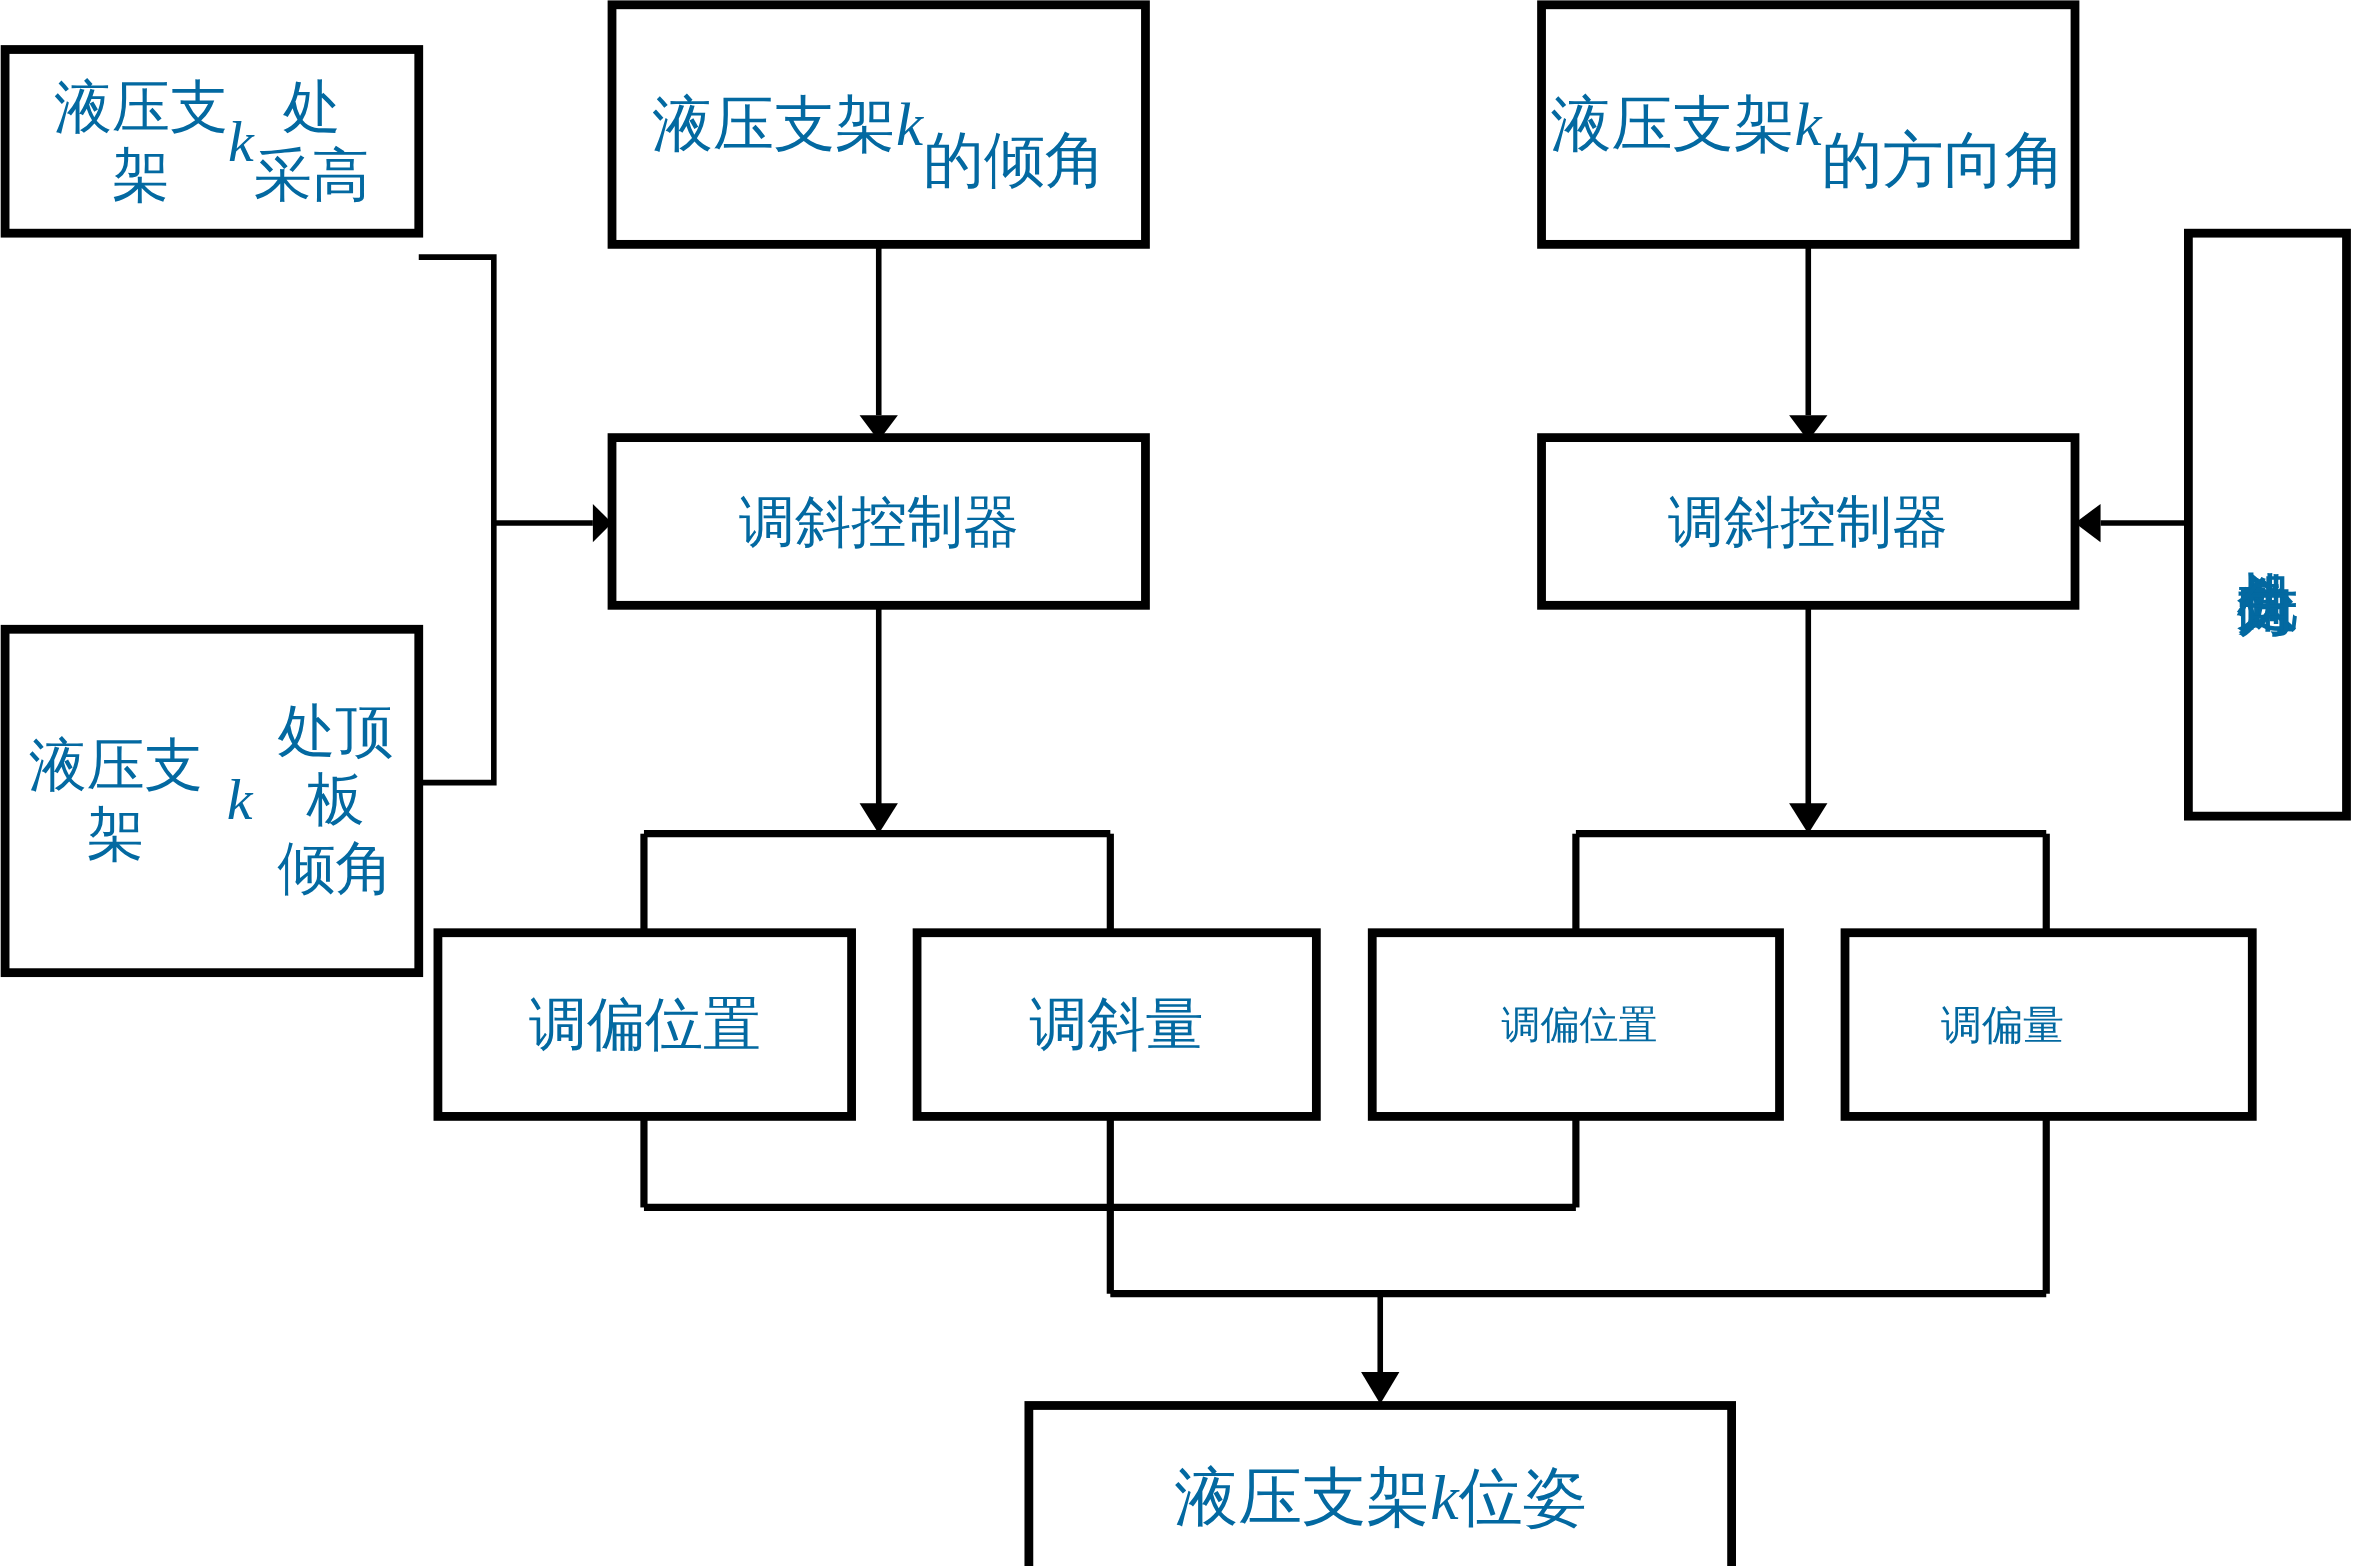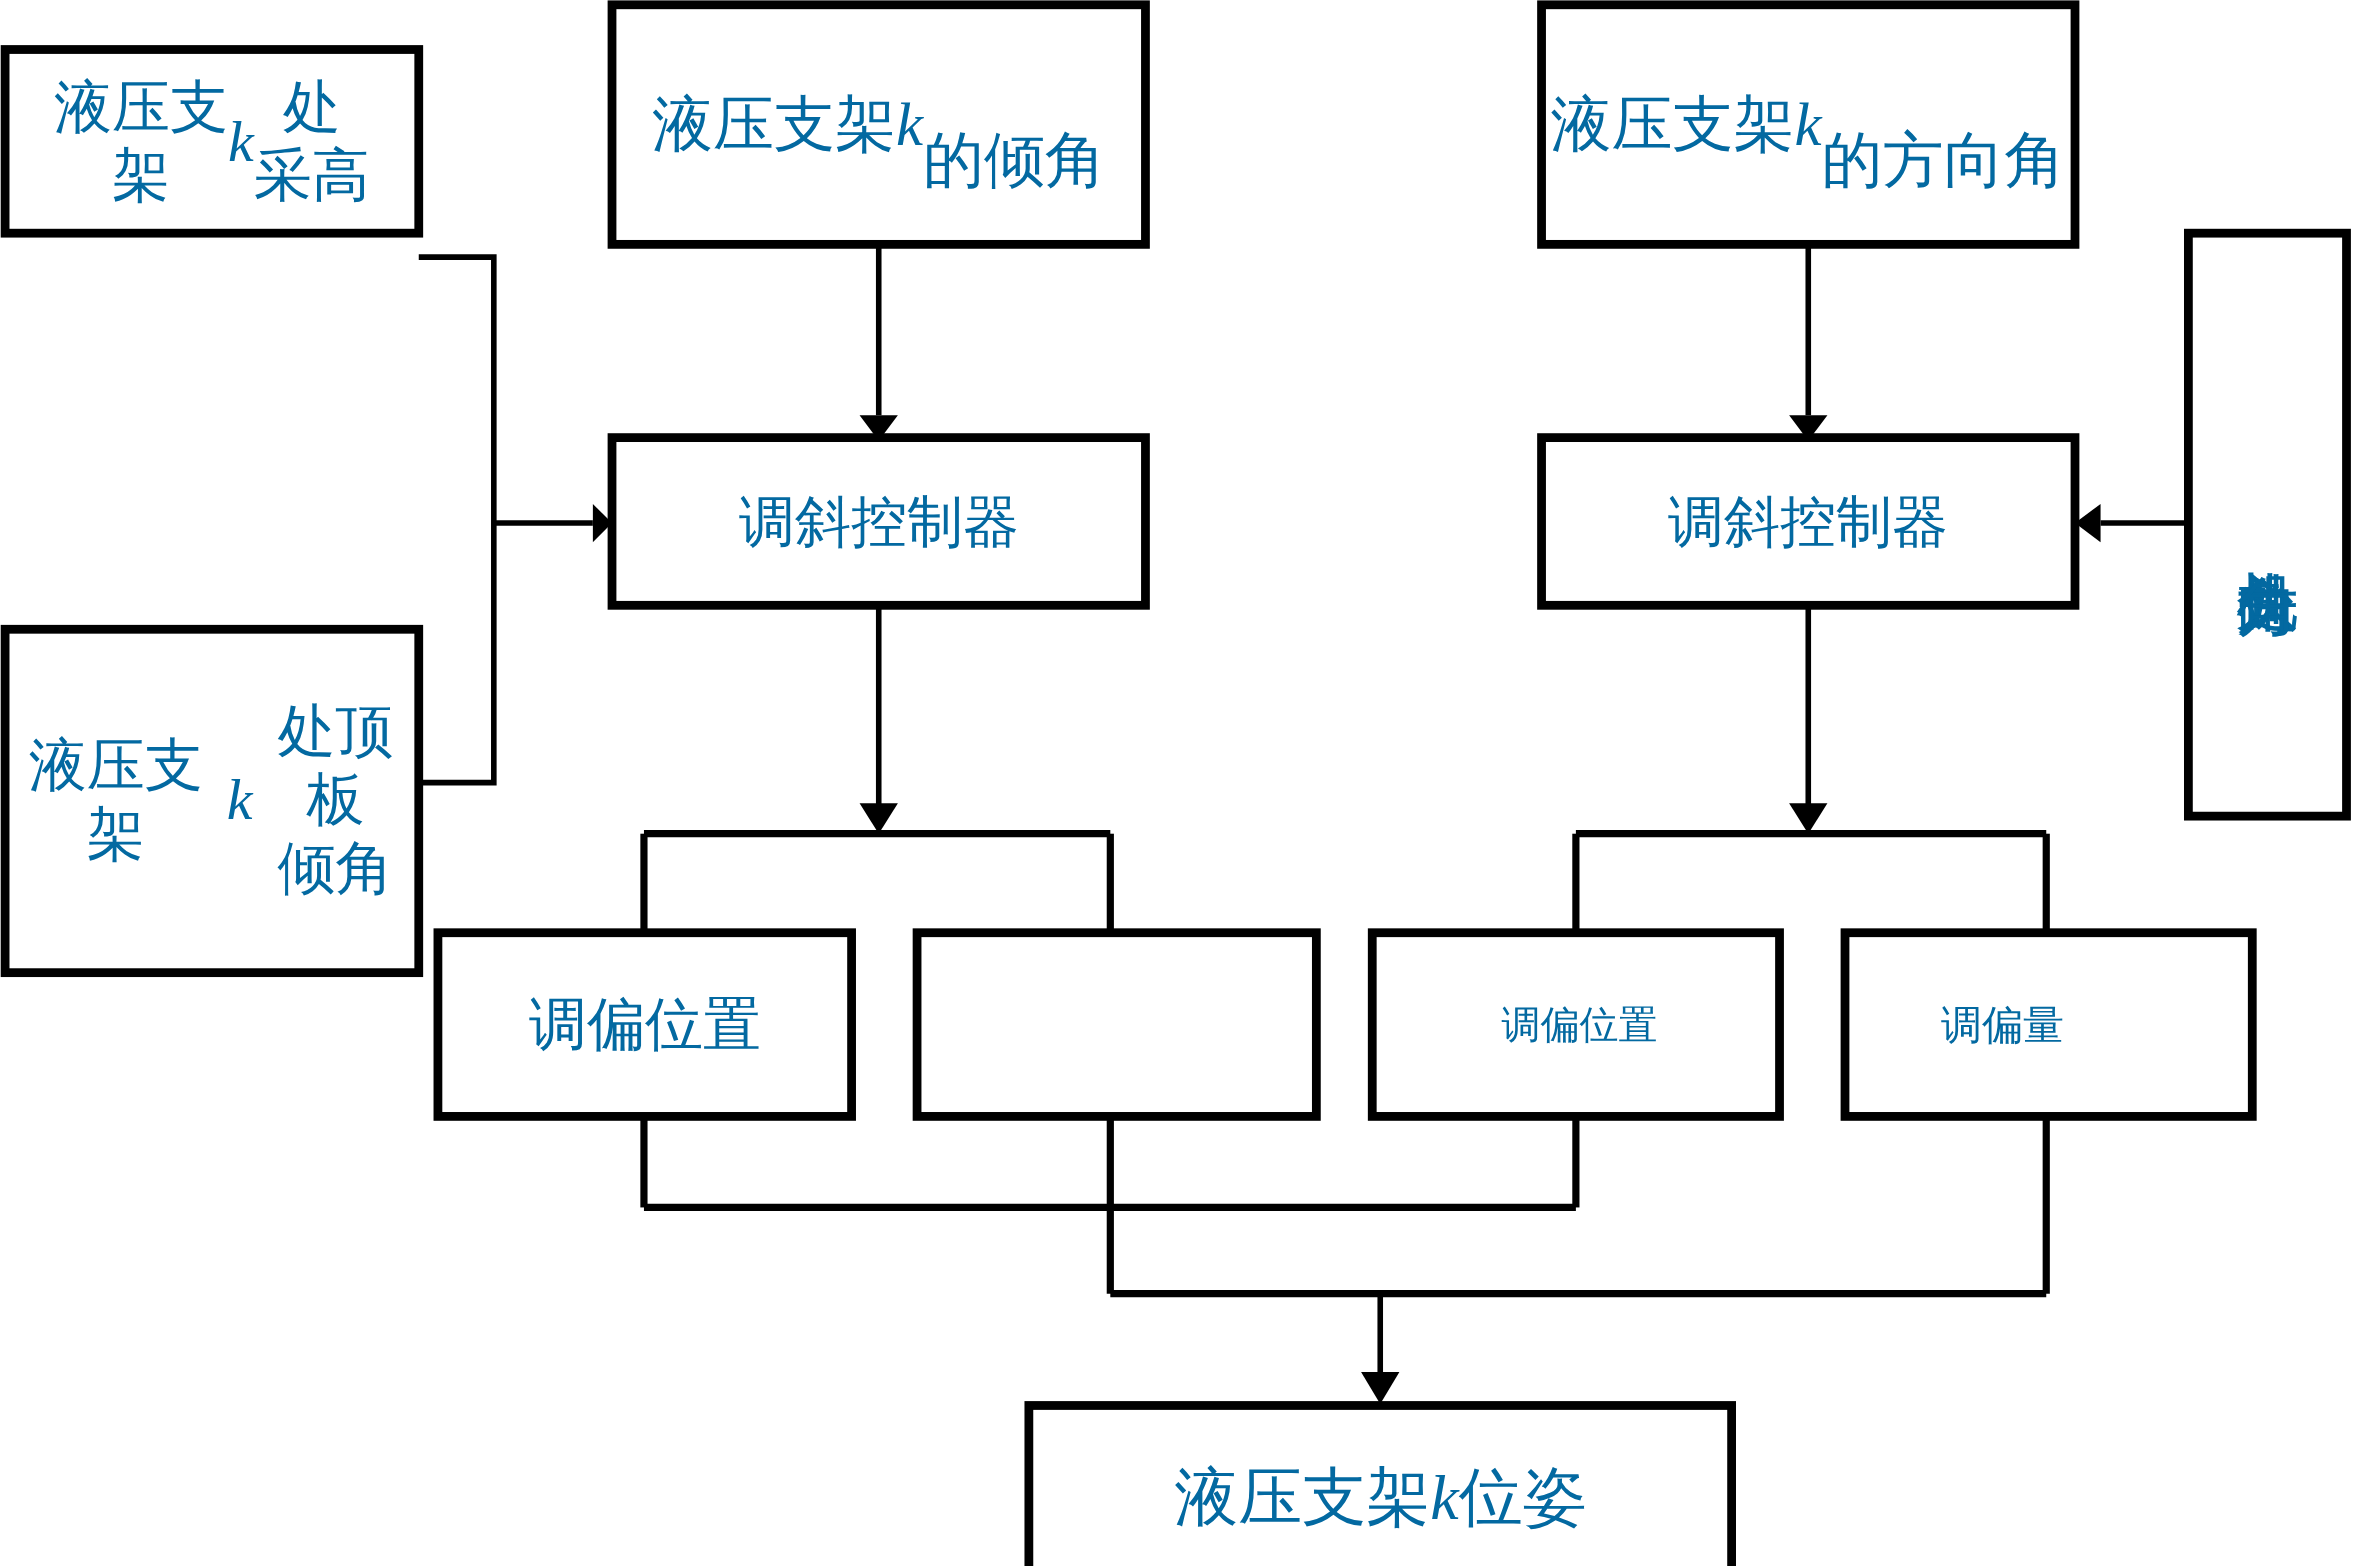--- a/index.html
+++ b/index.html
@@ -134,20 +134,21 @@
   <div class="box-label" style="left:1541px; top:4.8px;  width:534px; height:240px; font-size:61px;">液压支架<span class="ital">k</span><br>的方向角</div>
 
   <div class="box-label vertical" style="left:2188px; top:233px; width:158px; height:583px; font-size:62px;">机头处方向角</div>
 
   <div class="box-label" style="left:612px; top:438px; width:534px; height:168px; font-size:56px;">调斜控制器</div>
 
   <div class="box-label" style="left:1541px; top:438px; width:534px; height:168px; font-size:56px;">调斜控制器</div>
 
   <div class="box-label" style="left:438px; top:933px; width:414px; height:184px; font-size:58px;">调偏位置</div>
 
+  <div class="box-label" style="left:917px; top:933px; width:399px; height:184px; font-size:58px;">调斜量</div>
 
   <div class="box-label" style="left:1376px; top:933px; width:407px; height:184px; font-size:39px;">调偏位置</div>
 
   <div class="box-label" style="left:1799px; top:933px; width:407px; height:184px; font-size:41px;">调偏量</div>
 
   <div class="box-label" style="left:1029px; top:1406px; width:703px; height:184px; font-size:64px;">液压支架<span class="ital">k</span>位姿</div>
 
 </div>
 
 

